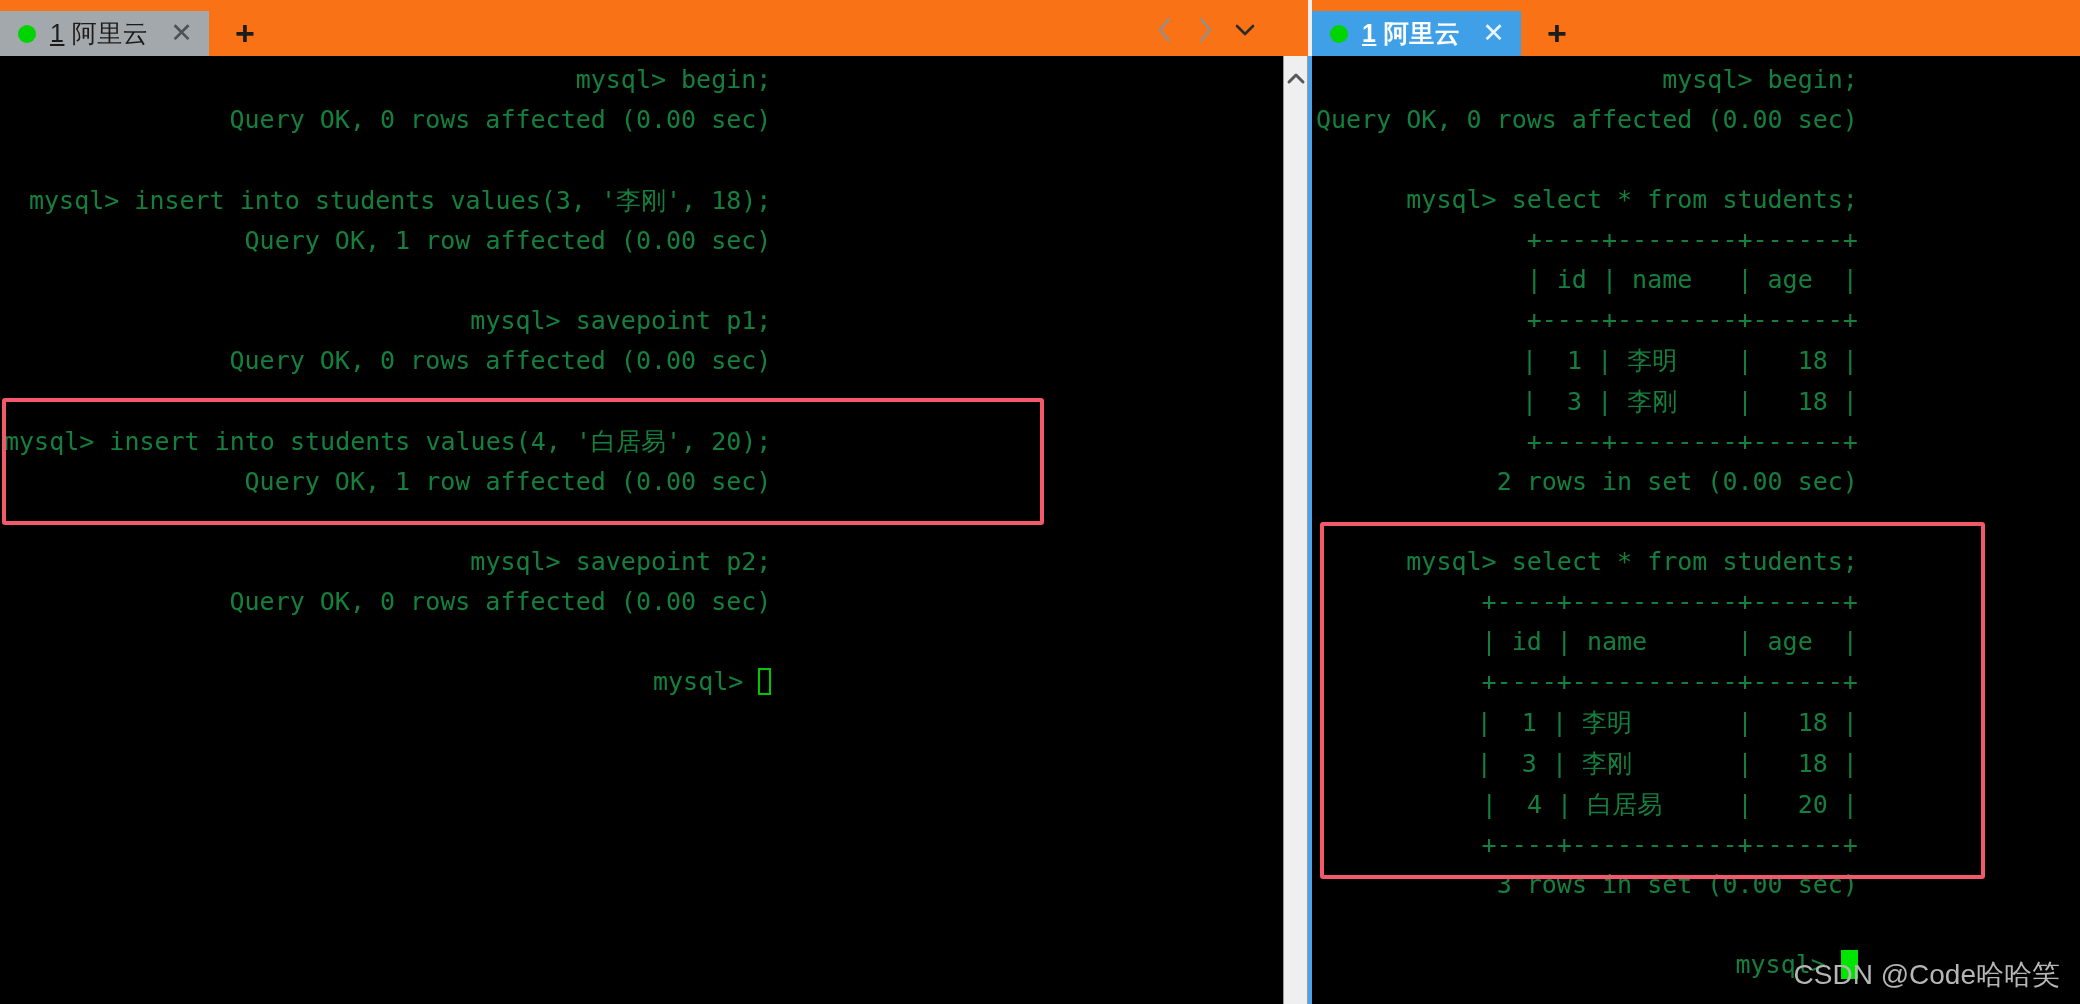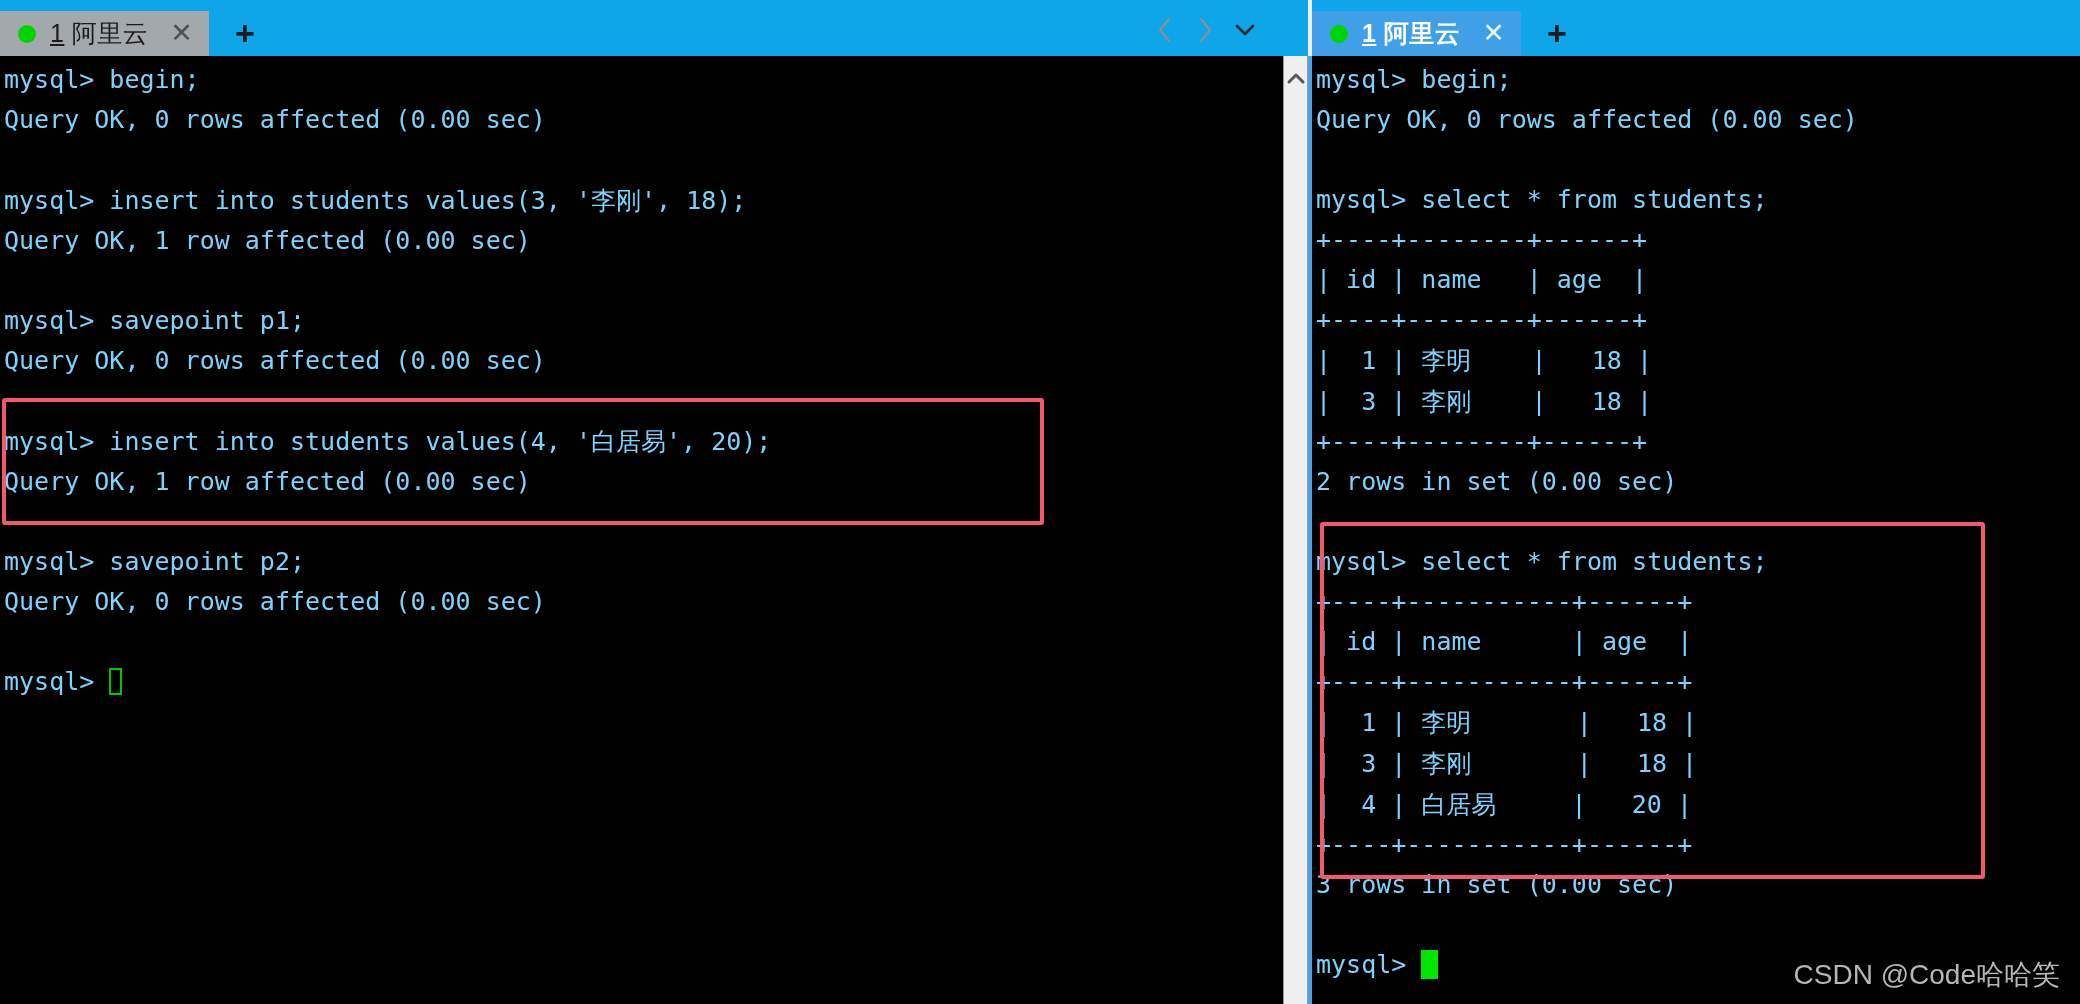--- a/index.html
+++ b/index.html
@@ -18,21 +18,21 @@
     width: 2080px;
     height: 1004px;
     background: #efefef;
   }
 
   
   .tabbar {
     position: absolute;
     top: 0;
     height: 72px;
-    background: #0ea5e9;
+    background: #f97316;
     box-sizing: border-box;
   }
   .tabbar.left  { left: 0;    width: 1308px; }
   .tabbar.right { left: 1312px; width: 768px; }
 
   .tab {
     position: absolute;
     top: 11px;
     height: 45px;
     display: flex;
@@ -164,23 +164,24 @@
 
   
   .term {
     position: absolute;
     left: 0;
     top: 0;
     padding: 4px 0 0 4px;
     font-family: "DejaVu Sans Mono", "Liberation Mono", monospace;
     font-size: 25px;
     line-height: 40px;
-    color: #7dd3fc;
+    color: #15803d;
     white-space: pre;
     letter-spacing: 0px;
+    text-align: right;
   }
   .term .cn { font-family: Liberation Sans, sans-serif; }
 
   .cursor-hollow {
     display: inline-block;
     width: 13px;
     height: 27px;
     border: 2px solid #00c800;
     box-sizing: border-box;
     vertical-align: -5px;

